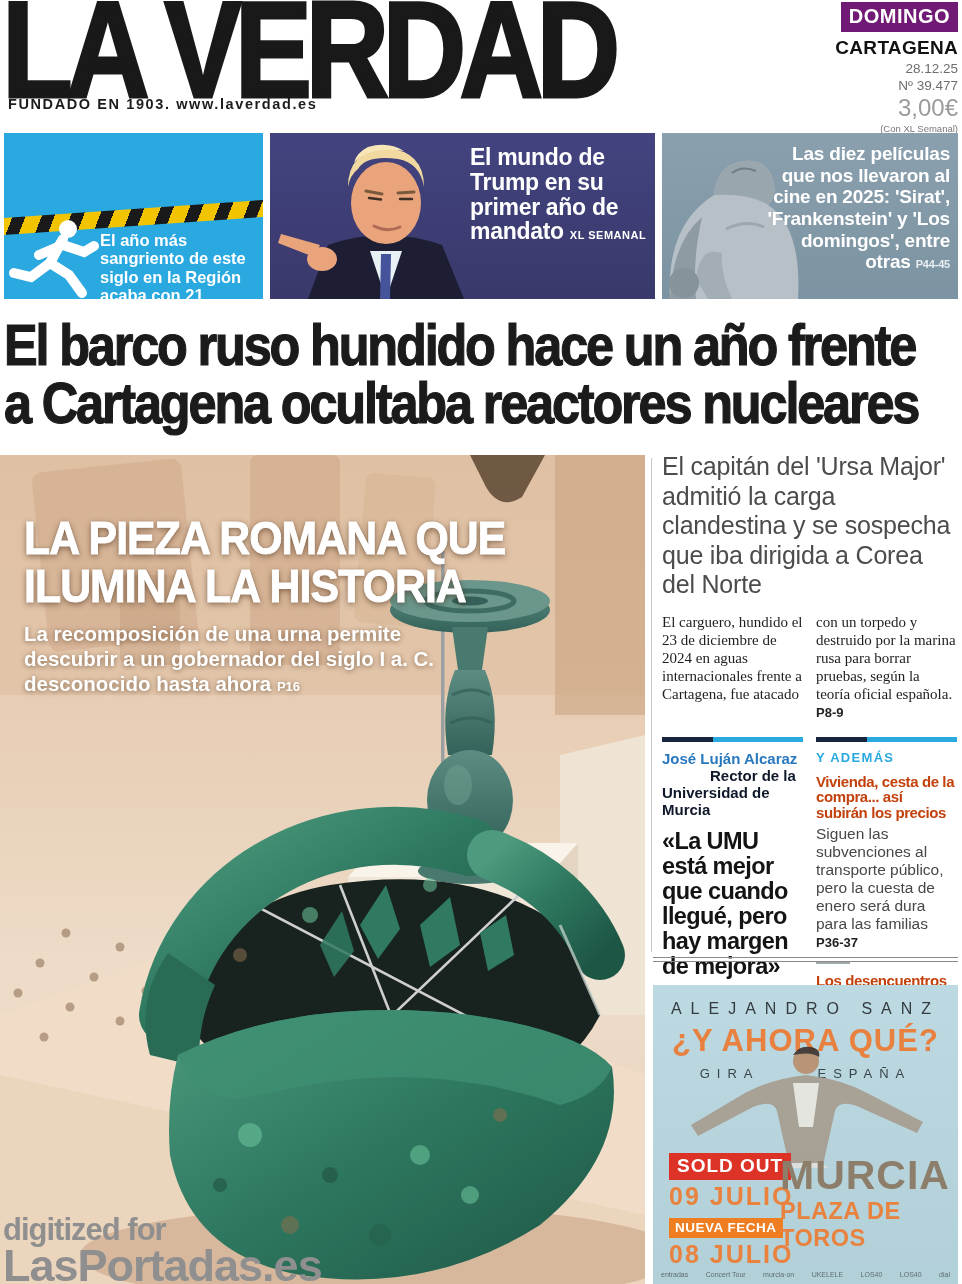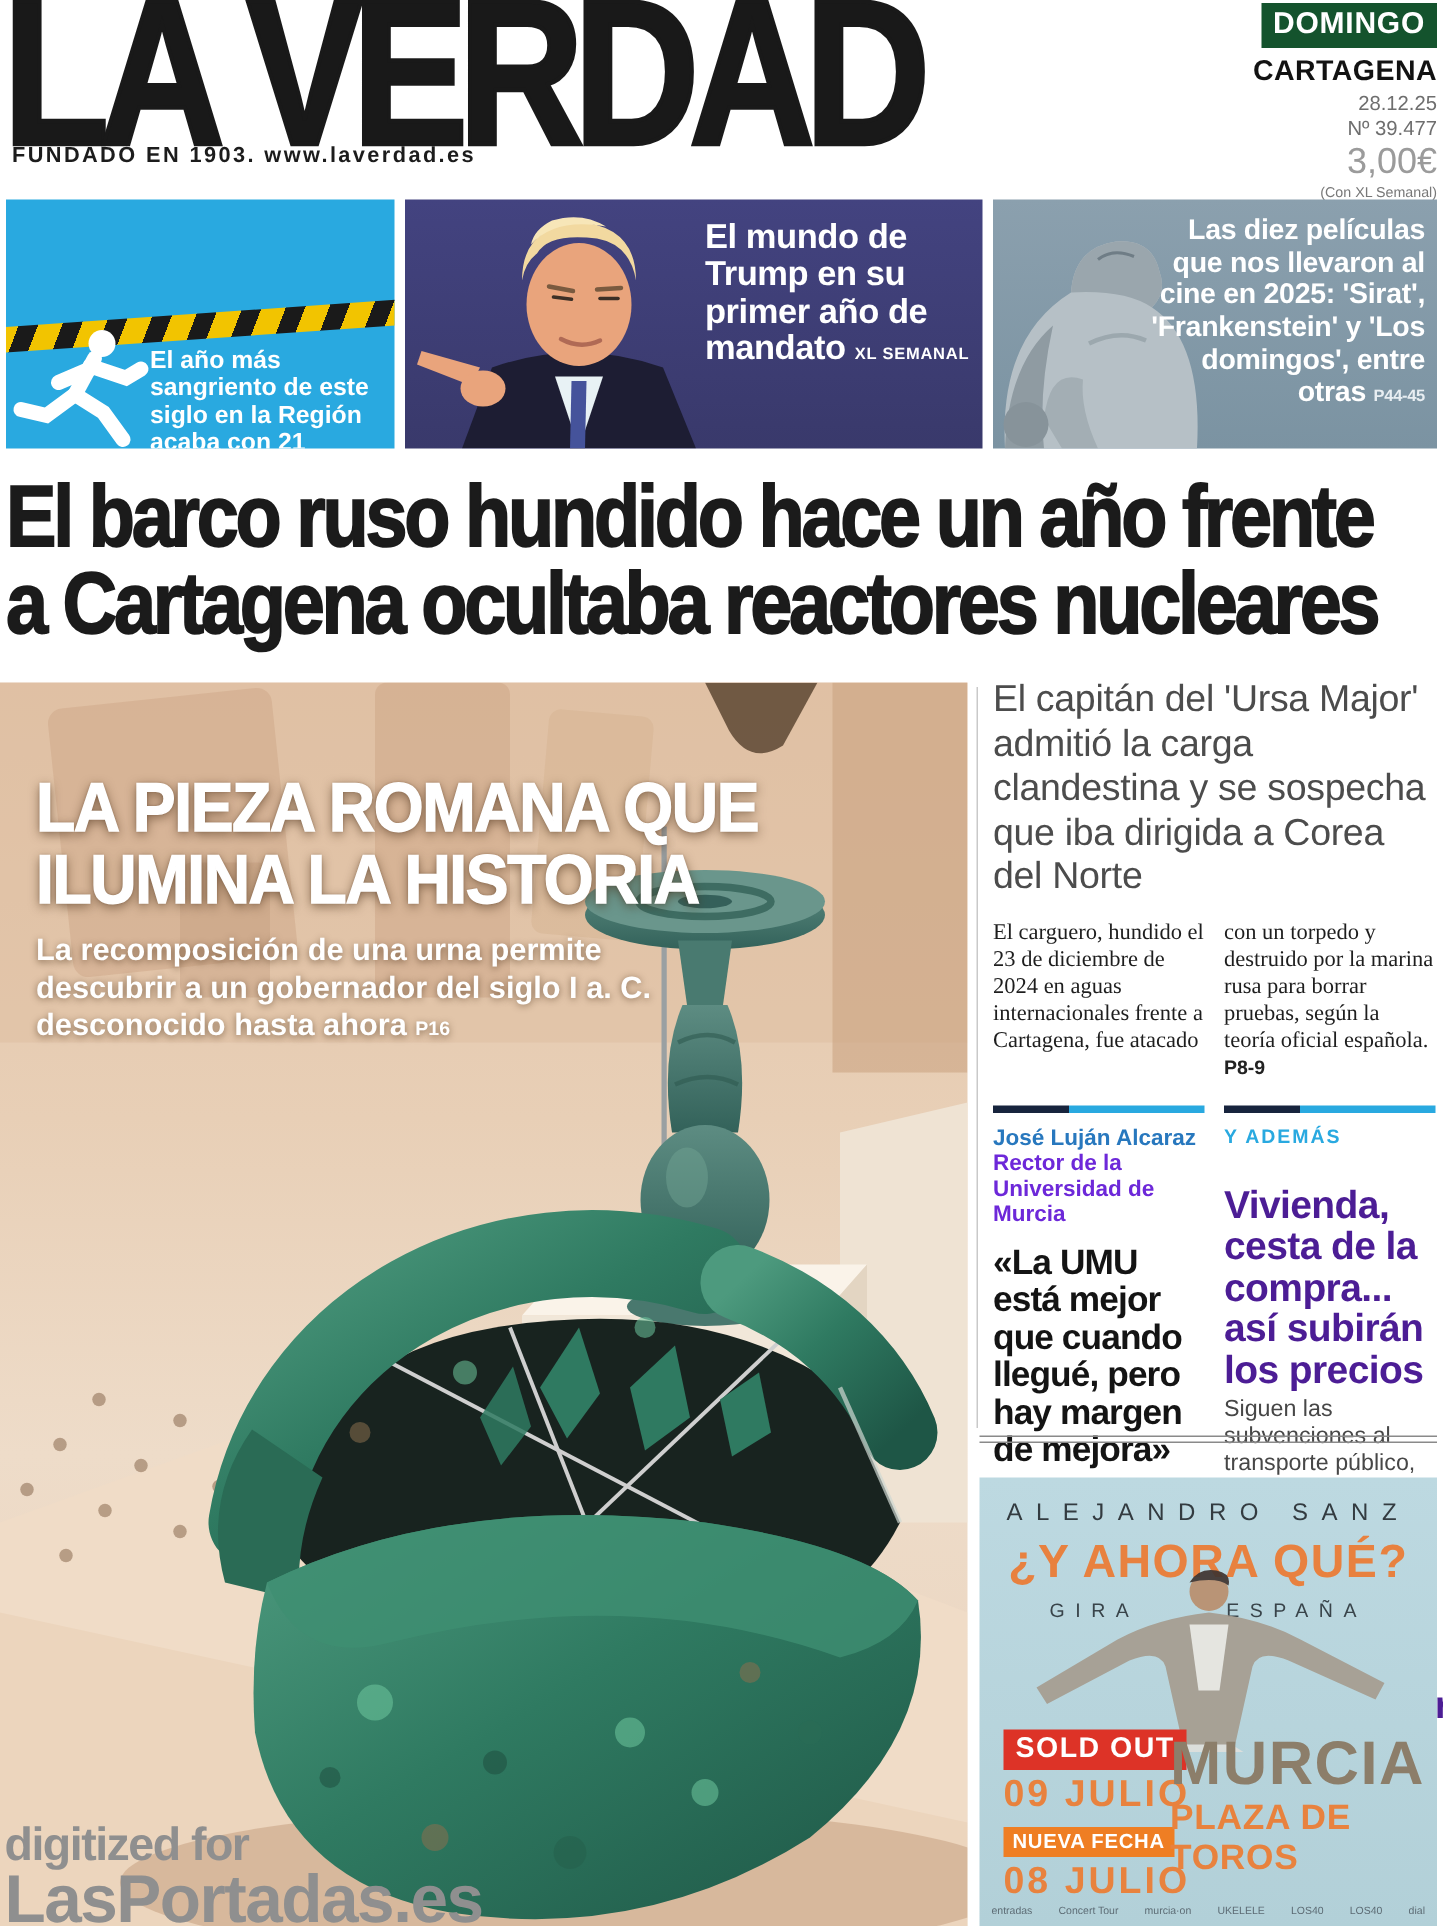--- a/index.html
+++ b/index.html
@@ -15,21 +15,21 @@
     font-size:138px; font-weight:bold; line-height:1; letter-spacing:-8px;
     color:#191919; white-space:nowrap;
     transform:scaleX(0.84); transform-origin:left top;
     -webkit-text-stroke:3px #191919;
   }
   .masthead-tagline{
     position:absolute; left:8px; top:96px;
     font-size:14.5px; font-weight:600; letter-spacing:1.6px; color:#1c1c1c;
   }
   .mast-right{ position:absolute; right:4px; top:2px; width:140px; text-align:right; }
-  .day-badge{ display:inline-block; background:#14532d; color:#fff; font-weight:bold;
+  .day-badge{ display:inline-block; background:#701a75; color:#fff; font-weight:bold;
     font-size:20px; letter-spacing:.5px; padding:3px 8px 4px; }
   .edition{ font-size:19px; font-weight:bold; letter-spacing:.3px; color:#121212; margin-top:5px; }
   .m-date,.m-issue{ font-size:13.5px; color:#6e6e6e; margin-top:2px; }
   .m-price{ font-size:24px; color:#9b9b9b; margin-top:1px; }
   .m-note{ font-size:9.5px; color:#787878; margin-top:1px; }
 
   
   .promo{ position:absolute; top:133px; height:166px; overflow:hidden; }
   .promo-violence{ left:4px; width:259px; background:#29a9e0; }
   .pv-title{ position:absolute; left:10px; top:8px; width:240px;
@@ -87,28 +87,28 @@
   .subhead{ font-size:25px; color:#4c4c4c; line-height:1.18; letter-spacing:-.2px; }
   .lead-body{ display:flex; gap:13px; margin-top:13px;
     font-family:"Liberation Serif", serif; font-size:15px; line-height:1.2; color:#1e1e1e; }
   .lead-body > div{ width:141px; }
   .pref{ font-family:"Liberation Sans", sans-serif; font-weight:bold; font-size:13px; color:#222; }
   .subcols{ display:flex; gap:13px; margin-top:16px; }
   .subcol{ width:141px; }
   .topbar{ height:5px; background:linear-gradient(90deg,#17243d 0 36%,#29a9e0 36% 100%); }
   .iv-name{ margin-top:8px; font-size:15px; font-weight:bold; line-height:1.15; }
   .iv-name .nm{ color:#2878be;text-align:center; }
-  .iv-name .rl{ color:#6d28d9; }
+  .iv-name .rl{ color:#0f172a;margin-left:48px; }
   .iv-quote{ margin-top:10px; font-size:23.5px; font-weight:bold; color:#141414;
     line-height:1.07; letter-spacing:-.6px; }
   .iv-body{ margin-top:24px; font-size:19px; color:#6a6a6a; line-height:1.22; }
   .avatar{ float:right; width:68px; height:68px; border-radius:50%; overflow:hidden;
     margin:2px 0 2px 4px; background:#2a2320; position:relative; }
   .briefs-label{ margin-top:8px; font-size:13px; font-weight:bold; color:#29a9e0; letter-spacing:1.3px; }
-  .brief-title{ margin-top:25px; font-size:26px; font-weight:bold; color:#4c1d95;
+  .brief-title{ margin-top:9px; font-size:15px; font-weight:bold; color:#c2410c;
     line-height:1.06; letter-spacing:-.4px; }
   .brief-body{ margin-top:4px; font-size:15.5px; color:#474747; line-height:1.16; }
   .brief-div{ width:34px; border-top:2px solid #9fa8ad; margin:11px 0 1px; }
 
   
   .ad-rule{ position:absolute; left:653px; top:957px; width:305px; height:5px;
     border-top:1px solid #8a8a8a; border-bottom:1px solid #8a8a8a; }
   .ad{ position:absolute; left:653px; top:985px; width:305px; height:299px;
     background:linear-gradient(180deg,#bdd9e1,#b2d0d8); overflow:hidden; }
   .ad-artist{ margin-top:15px; text-align:center; font-size:16px; letter-spacing:9px;

